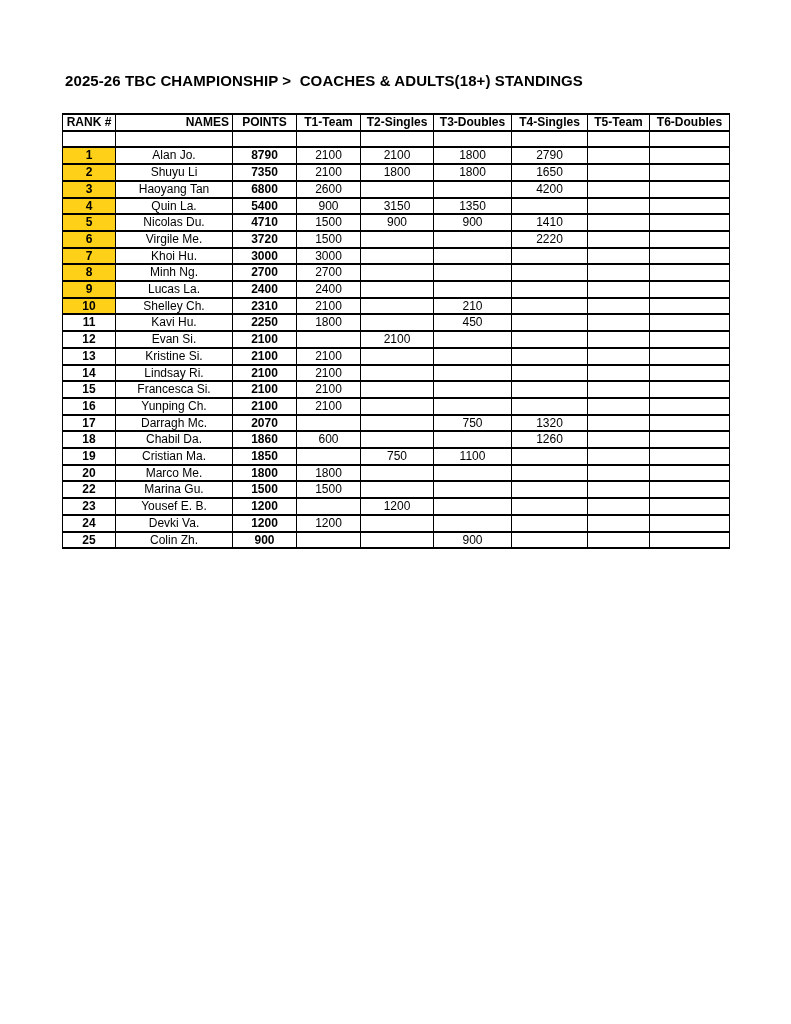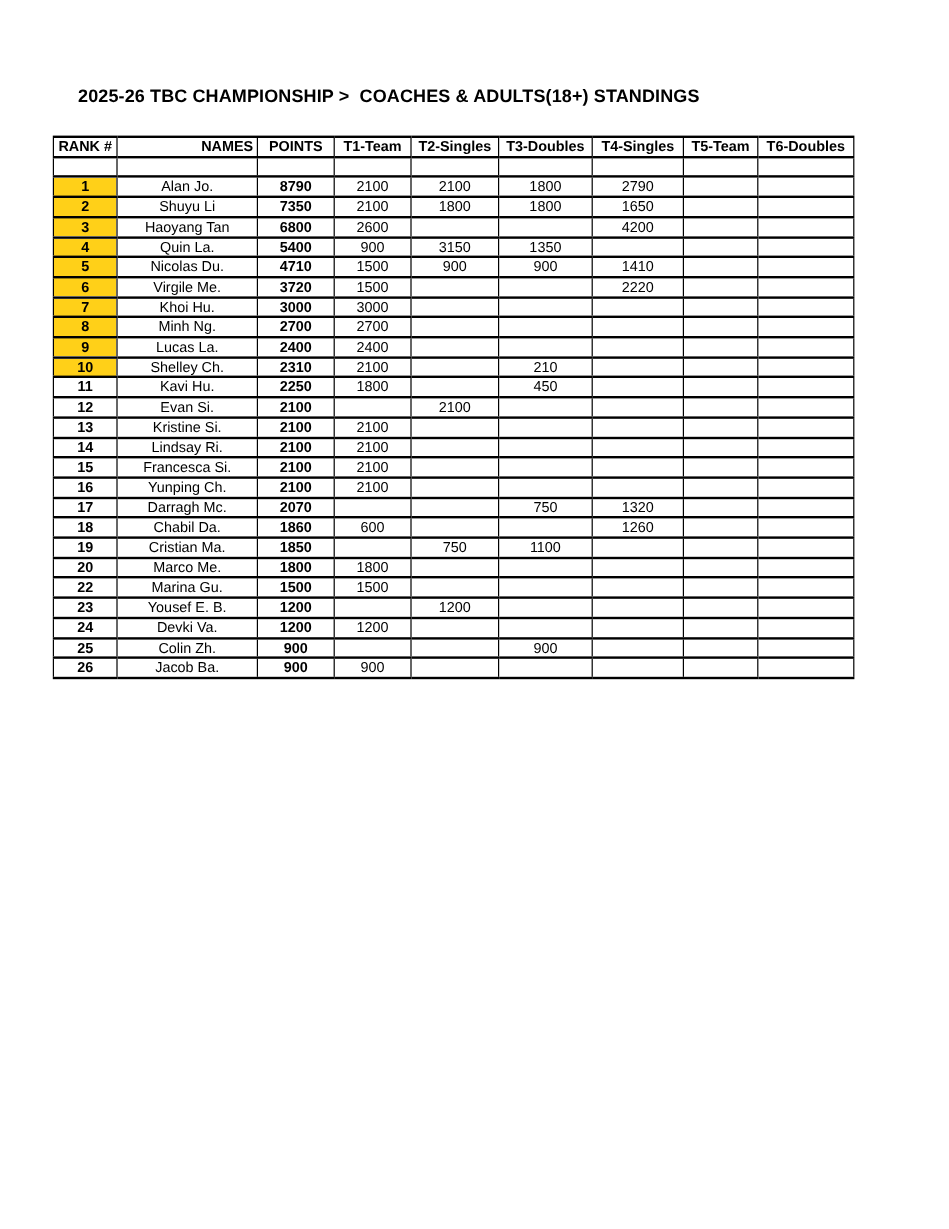--- a/index.html
+++ b/index.html
@@ -14,21 +14,21 @@
     position: absolute;
     left: 65px; top: 72px;
     margin: 0;
     font-size: 15px;
     font-weight: 700;
     letter-spacing: 0.1px;
     white-space: pre;
   }
   table.standings {
     position: absolute;
-    left: 44px; top: 113px;
+    left: 62px; top: 113px;
     width: 667px;
     border-collapse: collapse;
     table-layout: fixed;
   }
   table.standings th, table.standings td {
     border-left: 1.5px solid #000;
     border-right: 1.5px solid #000;
     border-top: 2px solid #000;
     border-bottom: 2px solid #000;
     font-size: 12px;
@@ -347,26 +347,15 @@
           <td class="rank">25</td>
           <td class="name">Colin Zh.</td>
           <td class="points">900</td>
           <td class="tval"></td>
           <td class="tval"></td>
           <td class="tval">900</td>
           <td class="tval"></td>
           <td class="tval"></td>
           <td class="tval"></td>
         </tr>
-        <tr>
-          <td class="rank">26</td>
-          <td class="name">Jacob Ba.</td>
-          <td class="points">900</td>
-          <td class="tval">900</td>
-          <td class="tval"></td>
-          <td class="tval"></td>
-          <td class="tval"></td>
-          <td class="tval"></td>
-          <td class="tval"></td>
-        </tr>
       </tbody>
   </table>
 </div>
 
 </body></html>

